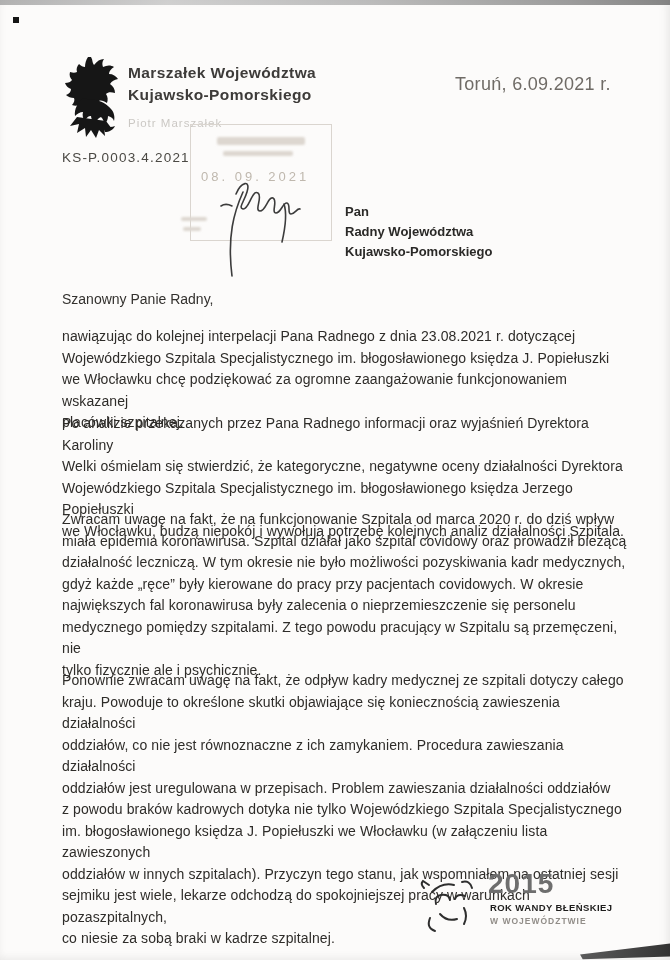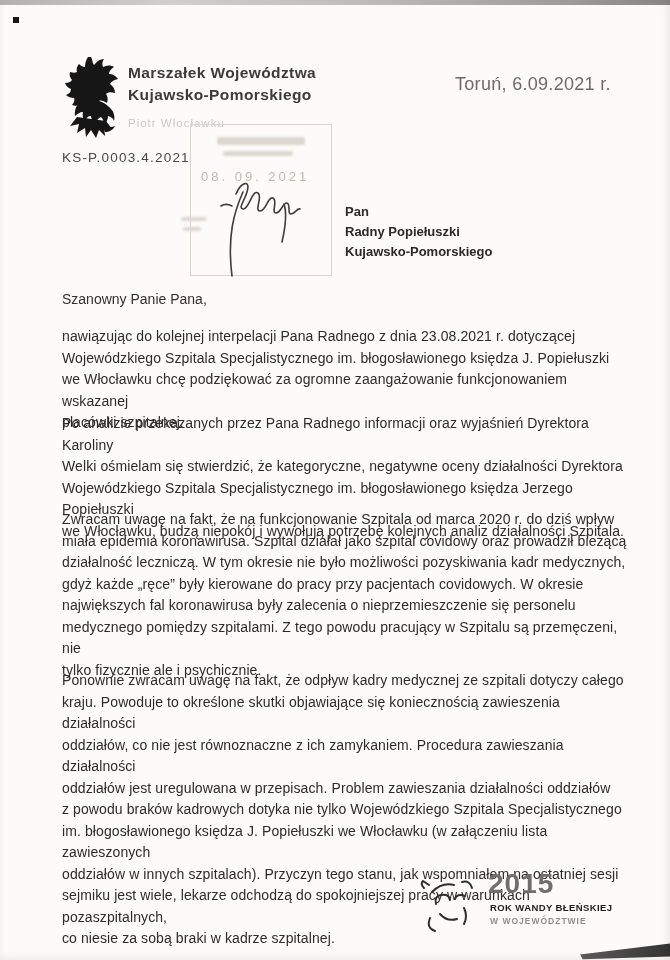--- a/index.html
+++ b/index.html
@@ -27,21 +27,21 @@
   }
   
   .emblem{position:absolute;left:55px;top:55px;}
   .sender{position:absolute;left:128px;top:62px;line-height:22px;}
   .sender .t{font-size:15.5px;font-weight:700;color:#3d3b39;letter-spacing:.4px;}
   .sender .faint-name{font-size:11.5px;color:#cbc8c4;margin-top:6px;letter-spacing:1px;filter:blur(.4px);}
   .place-date{position:absolute;left:455px;top:74px;font-size:18px;color:#6f6b66;letter-spacing:.3px;}
   .ref-number{position:absolute;left:62px;top:150px;font-size:13.5px;color:#4b4944;letter-spacing:1.2px;text-align:center;}
   
   .stamp{
-    position:absolute;left:190px;top:124px;width:142px;height:152px;
+    position:absolute;left:190px;top:124px;width:142px;height:117px;
     border:1px solid #dad5cf;
     box-sizing:border-box;
   }
   .stamp .smudge{background:#ddd7d0;border-radius:2px;filter:blur(1.1px);}
   .smudge1{position:absolute;left:26px;top:12px;width:88px;height:8px;}
   .smudge2{position:absolute;left:32px;top:26px;width:70px;height:5px;}
   .stamp-date{
     position:absolute;left:10px;top:44px;width:122px;
     font-size:13px;color:#bfb8ae;letter-spacing:3px;white-space:nowrap;
     filter:blur(.3px);
@@ -85,21 +85,21 @@
         <path d="M28 43c-5 4-9 11-8 18 2-2 5-4 8-4-1 3 0 7 2 9 1-3 3-5 6-5 0 3 2 6 5 7 1-3 2-5 5-6 2 2 3 4 3 7 3-2 4-5 4-8 3 1 5 2 6 5 1-4 0-9-3-12-4-5-10-8-15-9-5 0-9-1-13-2z"></path>
         <path d="M22 62l-7 9 9-2-2 9 8-5 1 9 5-7 5 8 3-8 6 6-1-9 8 2-6-8z"></path>
         <path d="M47 70c4 2 9 3 13 1-2 4-6 6-10 6z"></path>
       </g>
     </svg>
   </div>
 
   <div class="sender">
     <div class="t">Marszałek Województwa</div>
     <div class="t">Kujawsko-Pomorskiego</div>
-    <div class="faint-name">Piotr Włocławku</div>
+    <div class="faint-name">Piotr Marszałek</div>
   </div>
 
   <div class="place-date">Toruń, 6.09.2021 r.</div>
 
   <div class="ref-number">KS-P.0003.4.2021</div>
 
   <div class="stamp">
     <div class="smudge smudge1"></div>
     <div class="smudge smudge2"></div>
     <div class="stamp-date">08. 09. 2021</div>
@@ -113,25 +113,25 @@
         <path d="M40 22 c5-12 15-15 11-2 c-3 10-9 16-4 17 c6 1 9-20 15-16 c5 3-4 18 2 18 c6 0 8-15 13-13 c5 2-2 15 3 15 c5 0 7-11 11-10 c4 1 0 11 4 11 c4 0 6-6 9-5"></path>
         <path d="M47 20 c-9 20-16 44-11 84"></path>
         <path d="M88 32 c3 9 1 25-2 38"></path>
         <path d="M36 34 c-4-2-8-2-11 0"></path>
       </g>
     </svg>
   </div>
 
   <div class="recipient">
     <div>Pan</div>
-    <div>Radny Popiełuszki</div>
+    <div>Radny Województwa</div>
     <div>Kujawsko-Pomorskiego</div>
   </div>
 
-  <div class="greeting">Szanowny Panie Pana,</div>
+  <div class="greeting">Szanowny Panie Radny,</div>
 
   <div class="para p1">nawiązując do kolejnej interpelacji Pana Radnego z dnia 23.08.2021 r. dotyczącej
 Wojewódzkiego Szpitala Specjalistycznego im. błogosławionego księdza J. Popiełuszki
 we Włocławku chcę podziękować za ogromne zaangażowanie funkcjonowaniem wskazanej
 placówki szpitalnej.</div>
   <div class="para p2">Po analizie przekazanych przez Pana Radnego informacji oraz wyjaśnień Dyrektora Karoliny
 Welki ośmielam się stwierdzić, że kategoryczne, negatywne oceny działalności Dyrektora
 Wojewódzkiego Szpitala Specjalistycznego im. błogosławionego księdza Jerzego Popiełuszki
 we Włocławku, budzą niepokój i wywołują potrzebę kolejnych analiz działalności Szpitala.</div>
   <div class="para p3">Zwracam uwagę na fakt, że na funkcjonowanie Szpitala od marca 2020 r. do dziś wpływ

